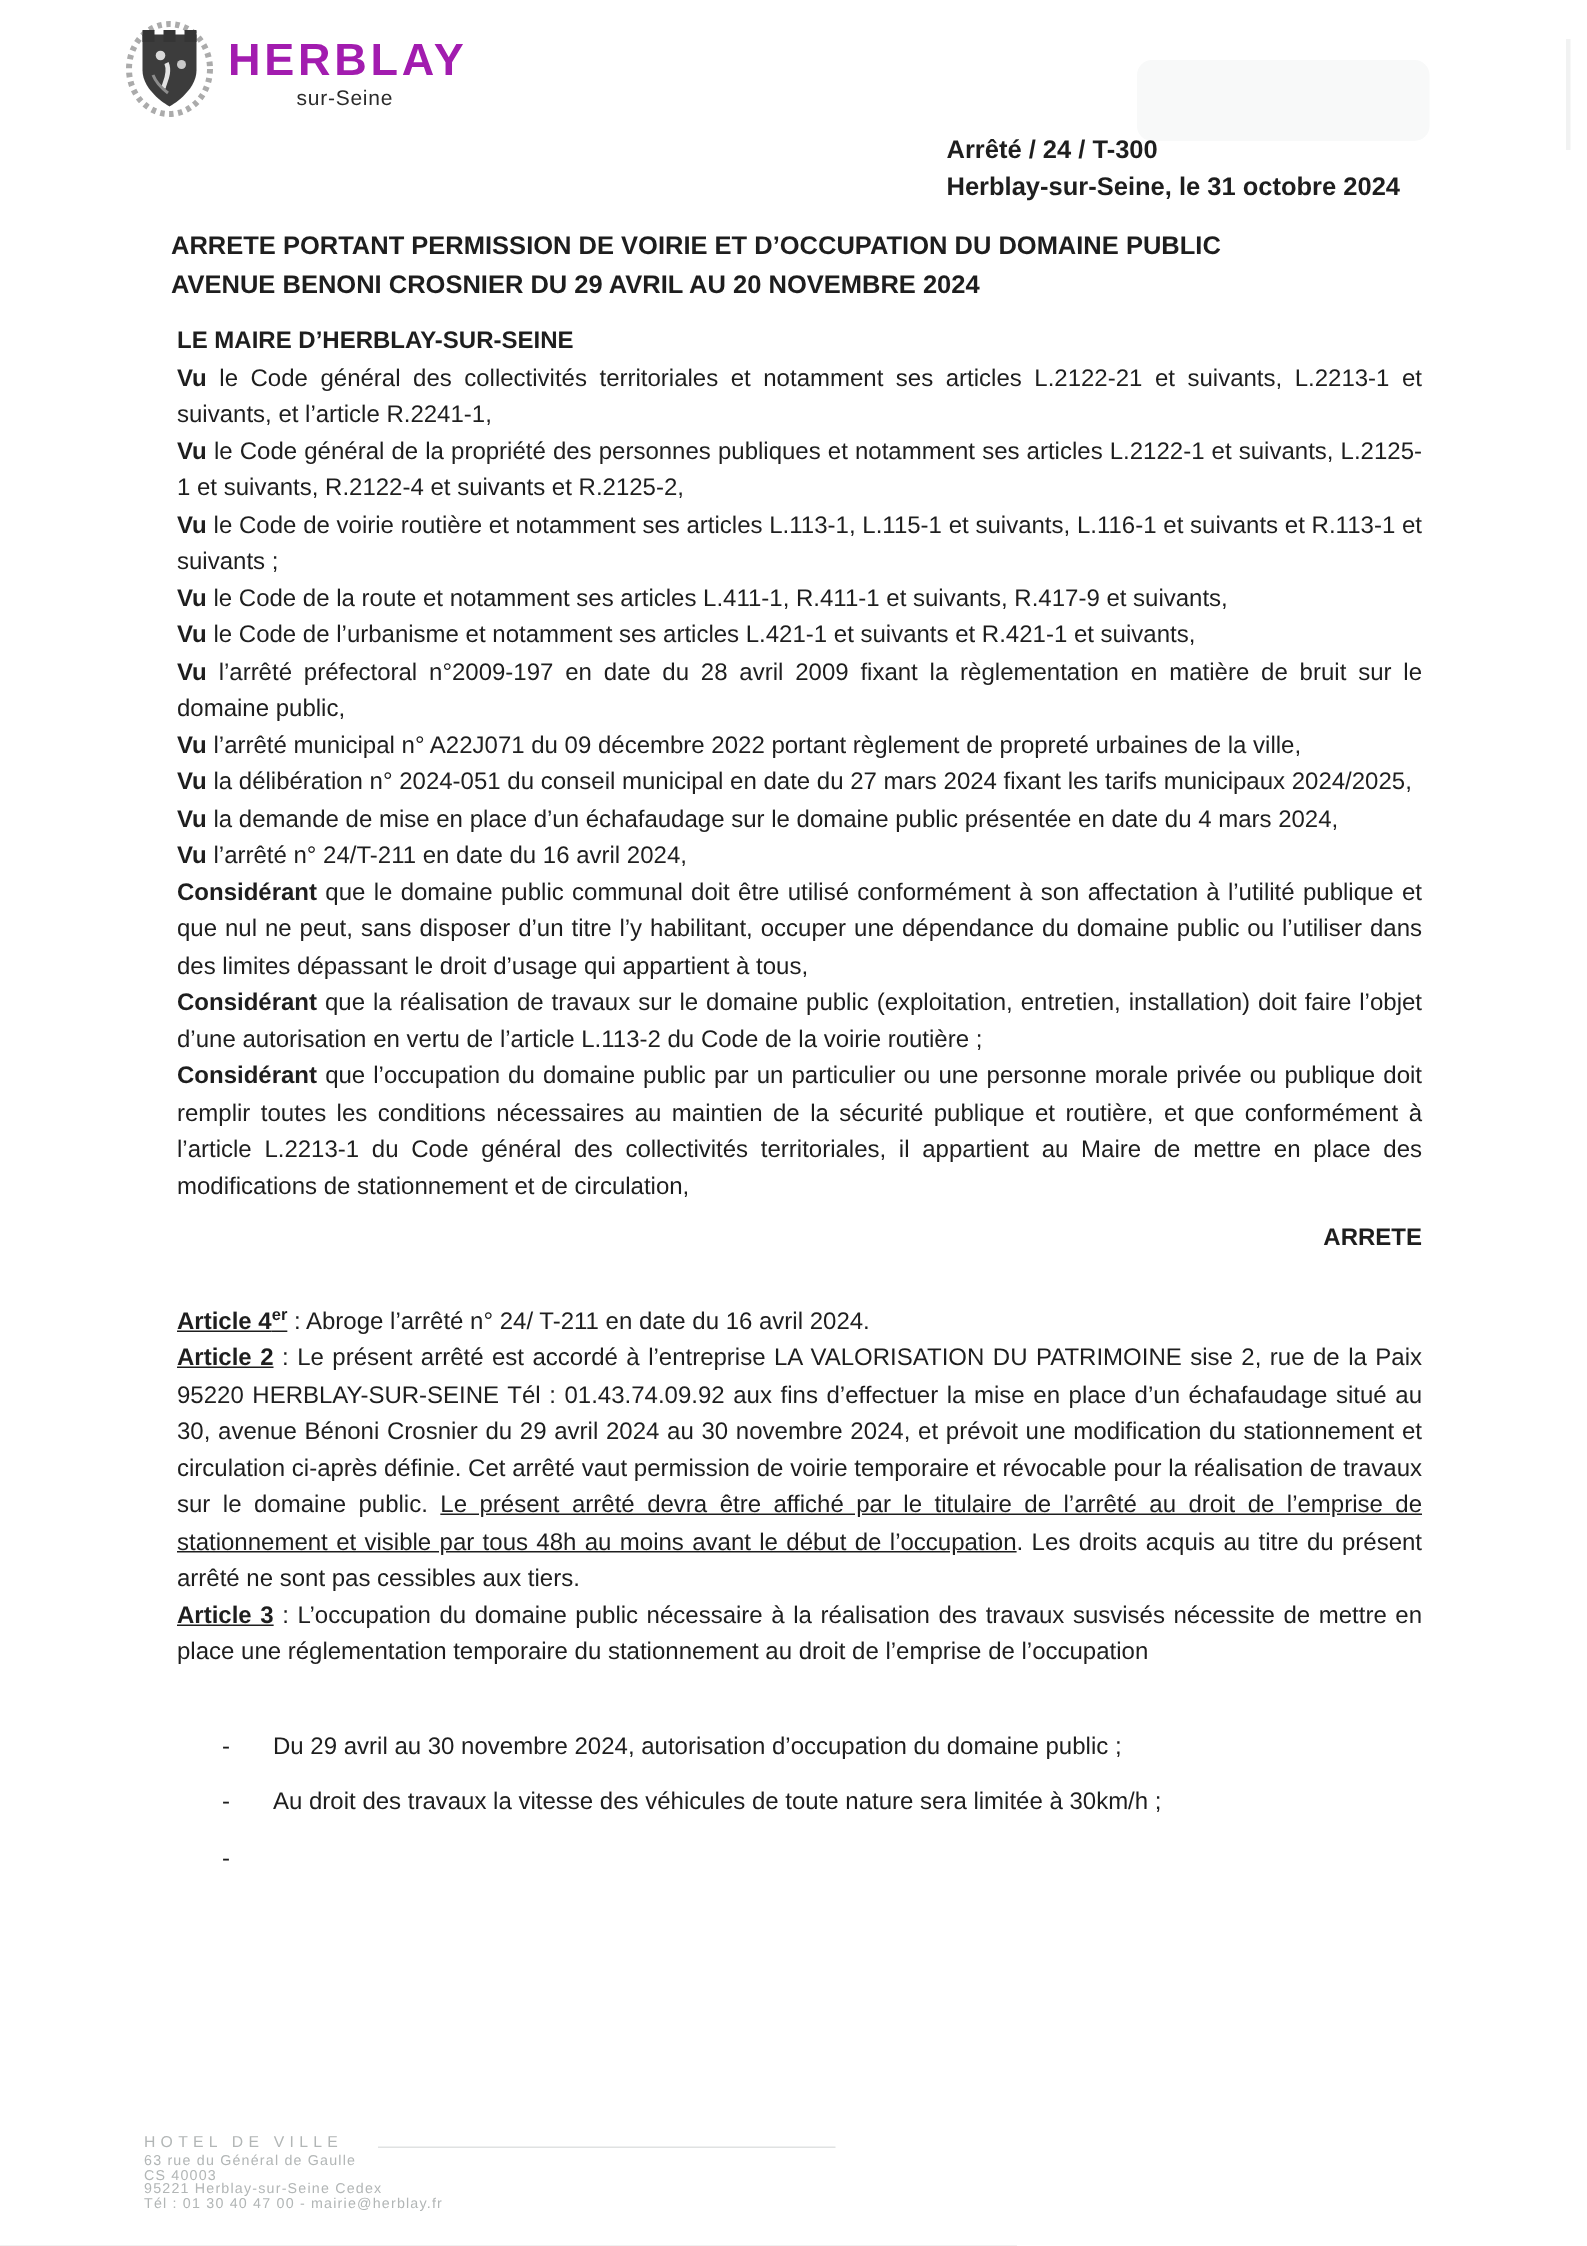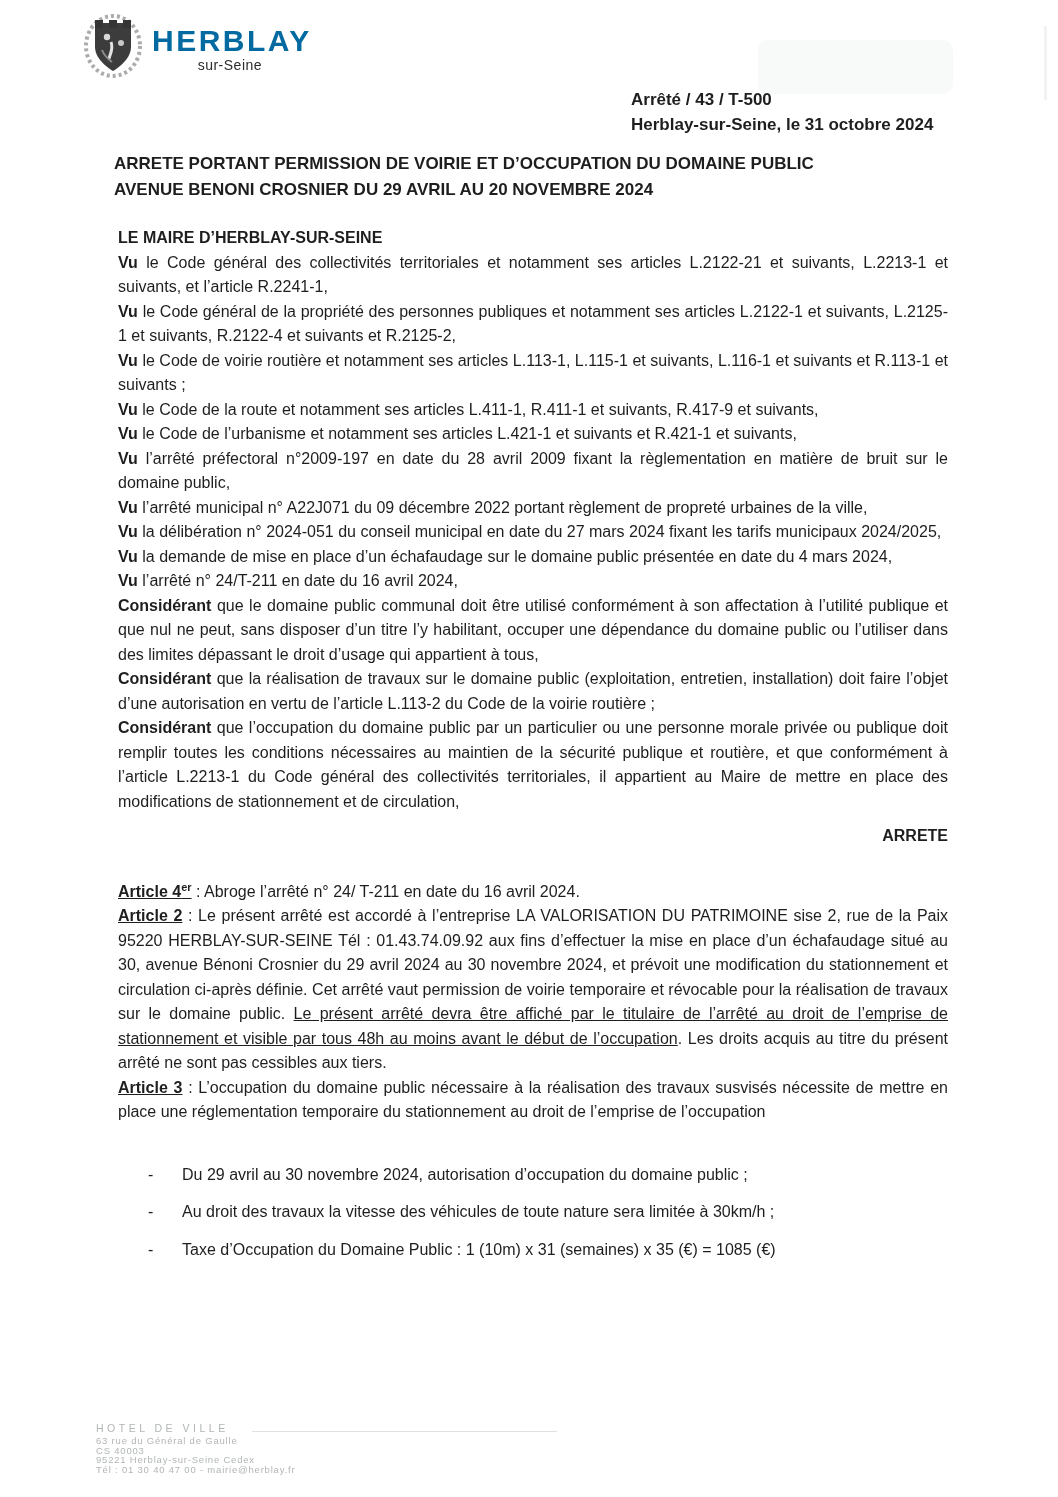--- a/index.html
+++ b/index.html
@@ -13,42 +13,42 @@
     overflow: hidden;
     margin: 0 auto;
   }
 
   
   .logo { position: absolute; left: 84px; top: 14px; display: flex; align-items: flex-start; }
   .crest { width: 58px; height: 64px; flex: 0 0 auto; }
   .logo-text { margin-left: 10px; margin-top: 12px; }
   .logo-name {
     font-size: 30px; font-weight: 700; letter-spacing: 2.5px;
-    color: #0369a1; line-height: 1;
+    color: #a21caf; line-height: 1;
   }
   .logo-sub {
     font-size: 14px; color: #2b2b2b; text-align: center;
     padding-right: 4px; margin-top: 1px; letter-spacing: 0.5px;
   }
 
   
   .ref-block {
     position: absolute; left: 631px; top: 87px;
     font-weight: 700; font-size: 17px; line-height: 25px;
   }
 
   
   .doc-title {
     position: absolute; left: 114px; width: 830px; top: 151px;
     text-align: left; font-weight: 700; font-size: 17px; line-height: 26px;
   }
 
   
   .content {
-    position: absolute; left: 118px; width: 830px; top: 226px;
+    position: absolute; left: 118px; width: 830px; top: 216px;
     font-size: 16px; line-height: 24.5px; text-align: justify;
   }
   .content p { margin: 0; }
   .mayor-heading { font-weight: 700; text-align: left; }
   .lead { font-weight: 700; }
   .arrete-heading { text-align: right; font-weight: 700; margin-top: 10px !important; }
   .articles { margin-top: 26px; }
   .article-label { font-weight: 700; text-decoration: underline; }
   .article-label sup { font-size: 11px; }
   .useg { text-decoration: underline; }
@@ -92,21 +92,21 @@
     <div class="logo-text">
       <div class="logo-name">HERBLAY</div>
       <div class="logo-sub">sur-Seine</div>
     </div>
   </div>
 
   <div class="smudge-a"></div>
   <div class="smudge-b"></div>
 
   <div class="ref-block">
-    <div>Arrêté / 43 / T-500</div>
+    <div>Arrêté / 24 / T-300</div>
     <div>Herblay-sur-Seine, le 31 octobre 2024</div>
   </div>
 
   <div class="doc-title">
     <div>ARRETE PORTANT PERMISSION DE VOIRIE ET D’OCCUPATION DU DOMAINE PUBLIC</div>
     <div>AVENUE BENONI CROSNIER DU 29 AVRIL AU 20 NOVEMBRE 2024</div>
   </div>
 
   <div class="content">
     <p class="mayor-heading">LE MAIRE D’HERBLAY-SUR-SEINE</p>
@@ -150,21 +150,20 @@
       <div class="bullet-row">
         <span class="bullet-dash">-</span>
         <span>Du 29 avril au 30 novembre 2024, autorisation d’occupation du domaine public ;</span>
       </div>
       <div class="bullet-row">
         <span class="bullet-dash">-</span>
         <span>Au droit des travaux la vitesse des véhicules de toute nature sera limitée à 30km/h ;</span>
       </div>
       <div class="bullet-row">
         <span class="bullet-dash">-</span>
-        <span>Taxe d’Occupation du Domaine Public : 1 (10m) x 31 (semaines) x 35 (€) = 1085 (€)</span>
       </div>
     </div>
   </div>
 
   <div class="footer-rule"></div>
   <div class="footer">
     <div class="footer-line-main">HOTEL DE VILLE</div>
     <div>63 rue du Général de Gaulle</div>
     <div>CS 40003</div>
     <div>95221 Herblay-sur-Seine Cedex</div>

